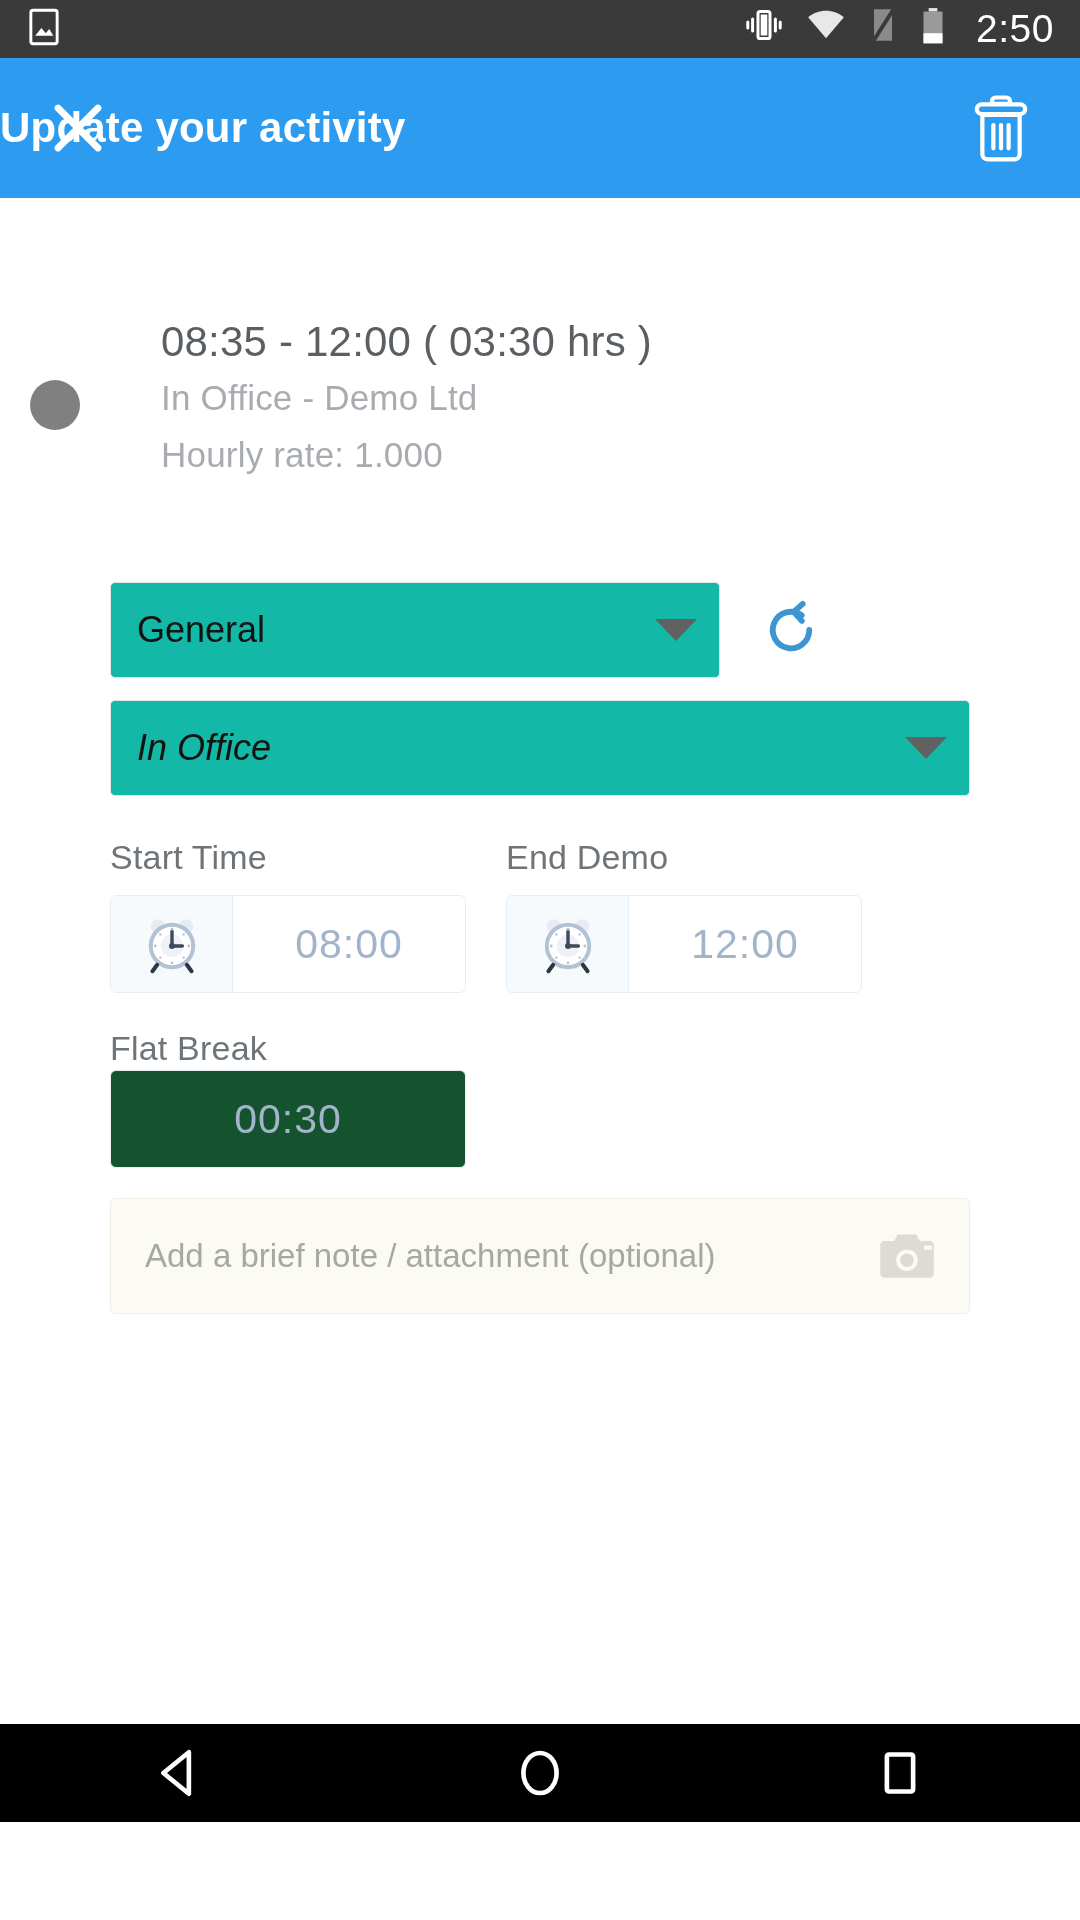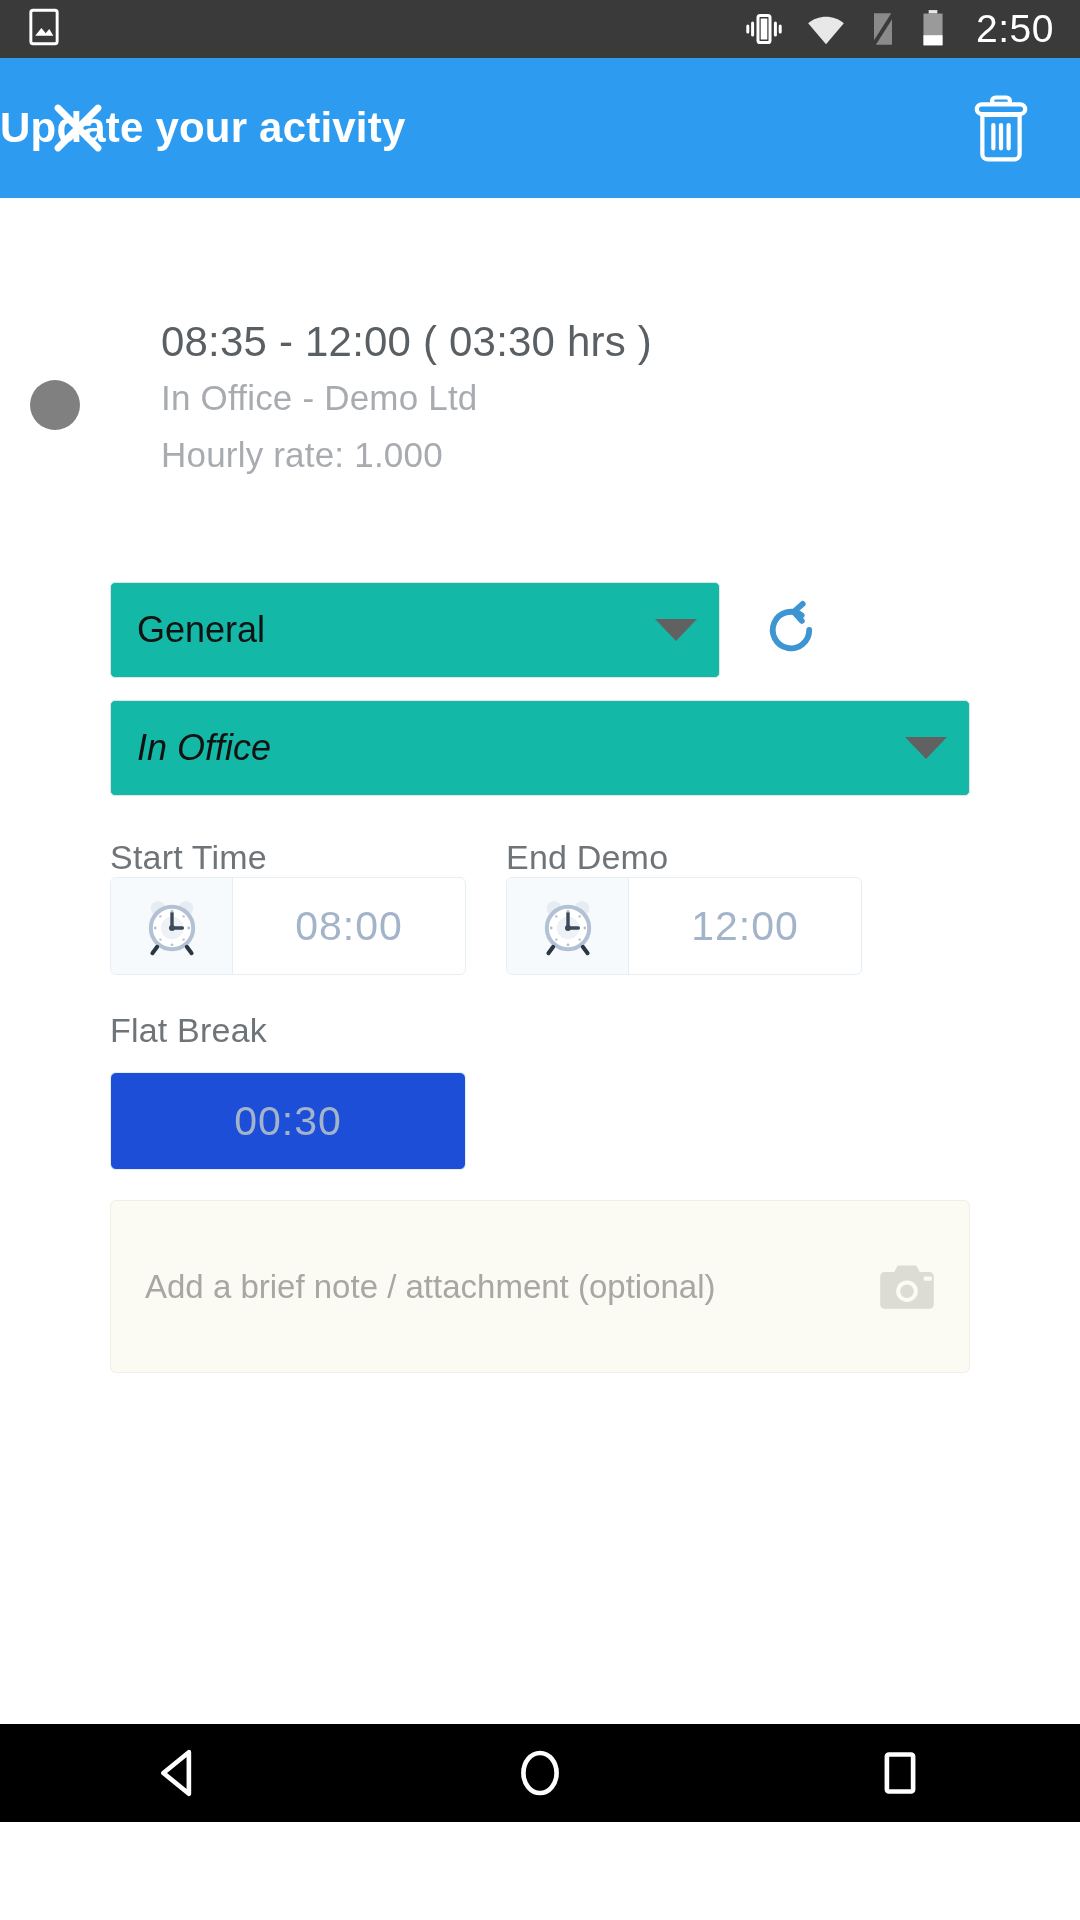--- a/index.html
+++ b/index.html
@@ -12,21 +12,21 @@
 
   
   .status-bar{
     height:58px; width:100%;
     background:#3a3a3a;
     display:flex; align-items:center;
     padding:0 26px;
     color:#ffffff;
   }
   .status-left{ display:flex; align-items:center; }
-  .status-right{ margin-left:auto; display:flex; align-items:flex-end; gap:22px; }
+  .status-right{ margin-left:auto; display:flex; align-items:flex-start; gap:22px; }
   .status-clock{
     font-size:39px; font-weight:400; color:#ffffff;
     letter-spacing:0.5px; margin-left:8px;
   }
 
   
   .app-bar{
     height:140px; width:100%;
     background:#2d9cf0;
     display:flex; align-items:center;
@@ -96,21 +96,21 @@
 
   
   .time-section{ margin-top:42px; }
   .field-label{
     font-size:34px; color:#6e7478; font-weight:400;
     letter-spacing:0.2px;
   }
   .time-cols{ display:flex; gap:40px; }
   .time-col{ width:356px; }
   .time-field{
-    margin-top:0;
+    margin-top:18px;
     height:98px;
     border:1px solid #e6eef5;
     border-radius:6px;
     background:#ffffff;
     display:flex; align-items:stretch;
     overflow:hidden;
   }
   .time-icon-cell{
     width:122px;
     background:#f6fafc;
@@ -120,31 +120,31 @@
   .time-val-cell{
     flex:1; display:flex; align-items:center; justify-content:center;
   }
   .time-val{
     font-size:41px; color:#a3b4ca; font-weight:400; letter-spacing:1px;
   }
 
   
   .break-section{ margin-top:36px; }
   .break-field{
-    margin-top:22px;
+    margin-top:2px;
     width:356px; height:98px;
     border:1px solid #e6eef5; border-radius:6px;
-    background:#1d4ed8;
+    background:#14532d;
     display:flex; align-items:center; justify-content:center;
   }
 
   
   .note-box{
     margin-top:30px;
-    width:100%; height:173px;
+    width:100%; height:116px;
     background:#fbfaf3;
     border:1px solid #f1efe4;
     border-radius:6px;
     display:flex; align-items:center;
     padding:0 30px 0 34px;
   }
   .note-placeholder{
     font-size:33px; color:#a8a8a3; font-weight:400;
   }
   .camera-wrap{ margin-left:auto; display:flex; align-items:center; }

